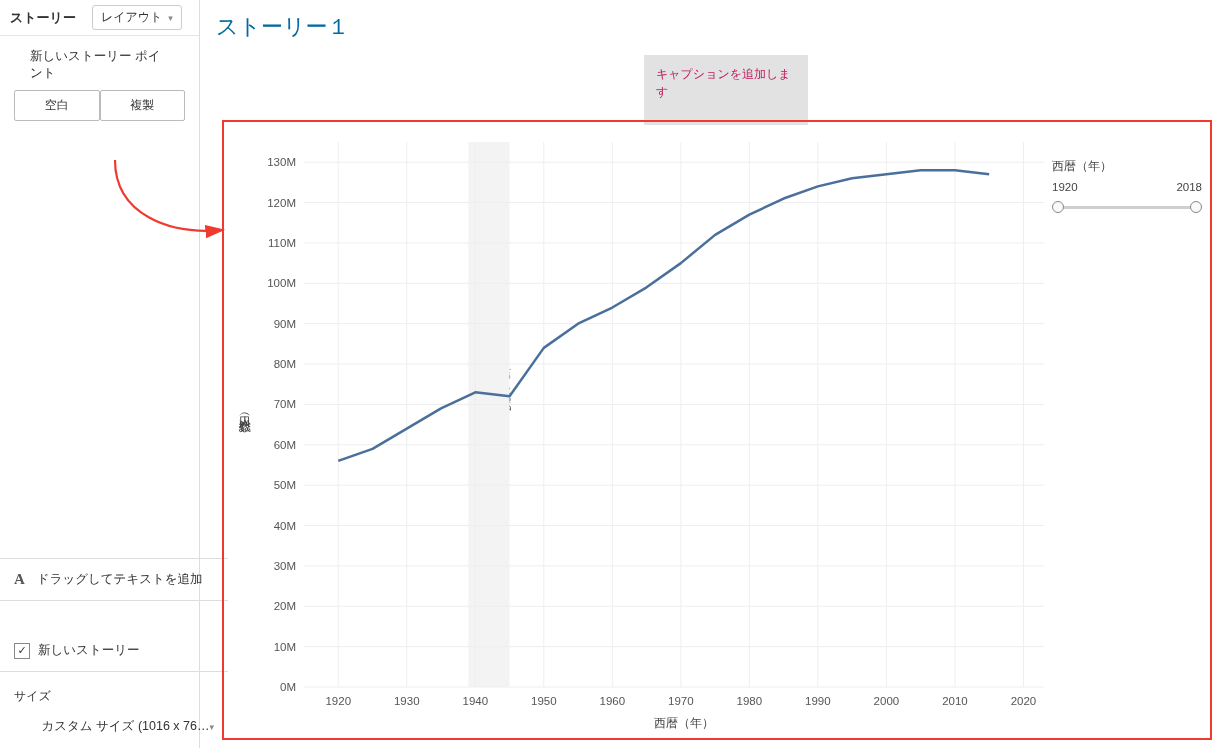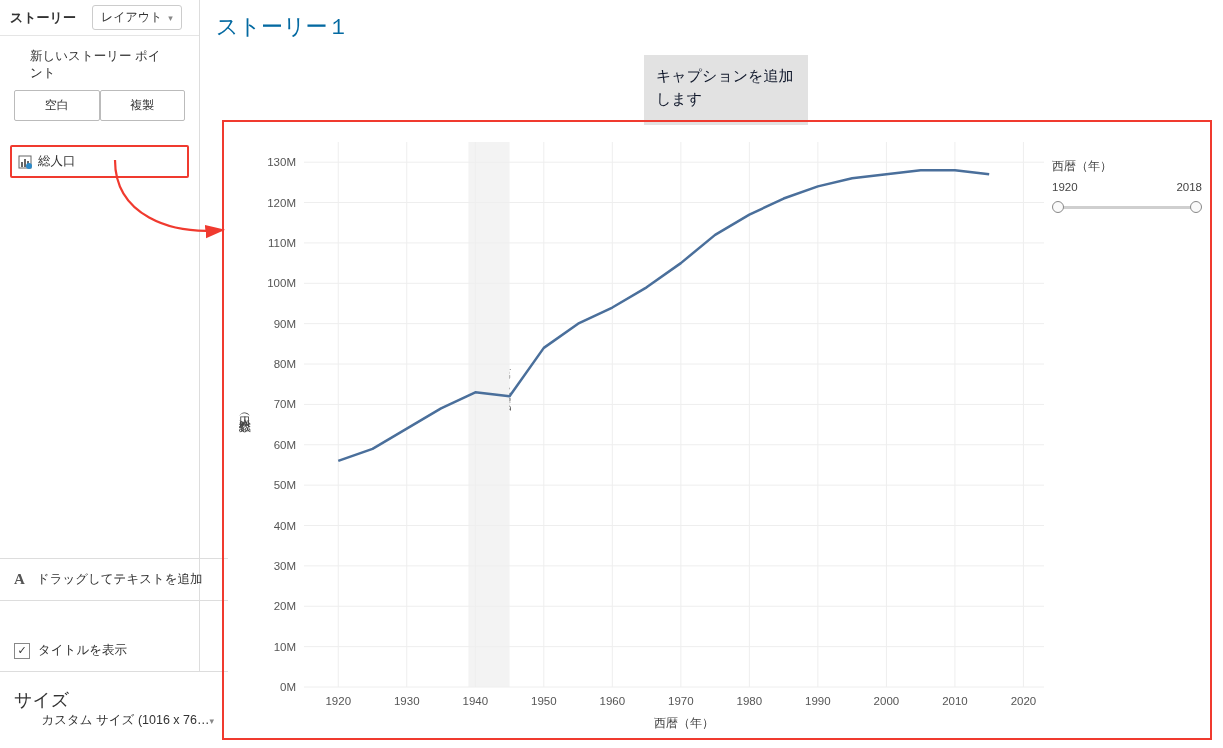--- a/index.html
+++ b/index.html
@@ -1,35 +1,35 @@
 <!DOCTYPE html>
 <html><head>
 <meta charset="utf-8">
 <style>
 html,body{margin:0;padding:0;width:1223px;height:748px;font-family:"Hiragino Sans","Helvetica Neue",Arial,sans-serif;background:#fff;color:#333;font-size:13px;overflow:hidden}
-.sidebar{position:absolute;left:0;top:0;width:200px;height:672px;border-right:1px solid #ddd;box-sizing:border-box}
+.sidebar{position:absolute;left:0;top:0;width:200px;height:748px;border-right:1px solid #ddd;box-sizing:border-box}
 .side-tabs{display:flex;align-items:center;border-bottom:1px solid #e5e5e5}
 .side-tab{padding:8px 10px;font-size:13px;color:#333}
 .side-tab.sel{font-weight:600}
 .layout-select{display:flex;align-items:center;gap:6px;border:1px solid #ccc;border-radius:3px;padding:3px 8px;margin:5px 6px;font-size:12px;min-width:70px;justify-content:space-between}
 .section-title{padding:12px 30px 8px;font-size:12.5px;color:#333}
 .button-row{display:flex;padding:0 14px 10px}
 .btn{flex:1;border:1px solid #bbb;background:#fff;text-align:center;padding:6px 0;font-size:12px;cursor:pointer;border-radius:2px}
 .sheet-item{margin:14px 10px 0;border:2px solid #f03a2f;border-radius:2px;padding:6px 6px;display:flex;align-items:center;gap:6px;font-size:12.5px;cursor:pointer}
 .sheet-icon{width:14px;height:14px;position:relative}
 .drag-text{position:absolute;top:558px;left:0;width:200px;border-top:1px solid #ddd;border-bottom:1px solid #ddd;padding:12px 14px;display:flex;align-items:center;gap:12px;font-size:12.5px;color:#333}
 .A-icon{font-weight:bold;font-family:serif;font-size:15px;color:#555}
 .showtitle{position:absolute;top:630px;left:0;width:200px;border-bottom:1px solid #ddd;padding:12px 14px;display:flex;align-items:center;gap:8px;font-size:12.5px}
 .chk{width:14px;height:14px;border:1px solid #888;display:inline-flex;align-items:center;justify-content:center;font-size:11px;color:#333}
 .size-sec{position:absolute;top:678px;left:0;width:200px;padding:10px 14px 0}
-.size-label{font-size:18px;margin-bottom:0}
+.size-label{font-size:12px;margin-bottom:13px}
 .size-select{font-size:12.5px;display:flex;justify-content:flex-end;align-items:center;cursor:pointer}
 .main{position:absolute;left:212px;top:0;width:1011px;height:748px}
 .title{font-size:22px;color:#0369a1;padding:12px 4px 4px}
-.caption-box{position:absolute;left:432px;top:55px;width:140px;height:50px;background:#e2e2e2;padding:10px 12px;font-size:15px;line-height:1.5;color:#0f172a;box-sizing:content-box}
+.caption-box{position:absolute;left:432px;top:55px;width:140px;height:50px;background:#e2e2e2;padding:10px 12px;font-size:12px;line-height:1.5;color:#be185d;box-sizing:content-box}
 .chart-wrap{position:absolute;left:10px;top:120px;width:990px;height:620px;border:2px solid #f03a2f;box-sizing:border-box}
 svg.chart{position:absolute;left:0;top:0}
 .axis-label-y{position:absolute;left:12px;top:285px;writing-mode:vertical-rl;font-size:12px;color:#444;letter-spacing:1px}
 .axis-label-x{position:absolute;left:430px;bottom:6px;font-size:12px;color:#444}
 .ref-label{position:absolute;left:272px;top:235px;writing-mode:vertical-rl;font-size:12.5px;color:#333;letter-spacing:3px}
 .tick-text{font-size:11.5px;fill:#555}
 .filter-panel{position:absolute;right:8px;top:36px;width:150px;font-size:12px;color:#444}
 .filter-title{margin-bottom:6px}
 .filter-range{display:flex;justify-content:space-between;margin-bottom:4px;font-size:11.5px}
 .slider{position:relative;height:14px}
@@ -46,41 +46,29 @@
     <div class="layout-select">
       <span>レイアウト</span>
       <span style="font-size:9px;color:#888">▾</span>
     </div>
   </div>
   <div class="section-title">新しいストーリー ポイント</div>
   <div class="button-row">
     <div class="btn">空白</div>
     <div class="btn">複製</div>
   </div>
-  <div class="sheet-item">
-    <span class="sheet-icon">
-      <svg width="14" height="14">
-          <rect x="1" y="1" width="12" height="12" fill="none" stroke="#666" stroke-width="1"></rect>
-          <rect x="3" y="7" width="2" height="5" fill="#666"></rect>
-          <rect x="6" y="4" width="2" height="8" fill="#666"></rect>
-          <rect x="9" y="6" width="2" height="6" fill="#666"></rect>
-          <circle cx="11" cy="11" r="3" fill="#2c8ac9"></circle>
-        </svg>
-    </span>
-    <span>総人口</span>
-  </div>
 
   <div class="drag-text">
     <span class="A-icon">A</span>
     <span>ドラッグしてテキストを追加</span>
   </div>
 
   <div class="showtitle">
     <span class="chk">✓</span>
-    <span>タイトルを表示</span>
+    <span>新しいストーリー</span>
   </div>
 
   <div class="size-sec">
     <div class="size-label">サイズ</div>
     <div class="size-select">
       <span>カスタム サイズ (1016 x 76…</span>
       <span style="font-size:9px;color:#888">▾</span>
     </div>
   </div>
 </div>

